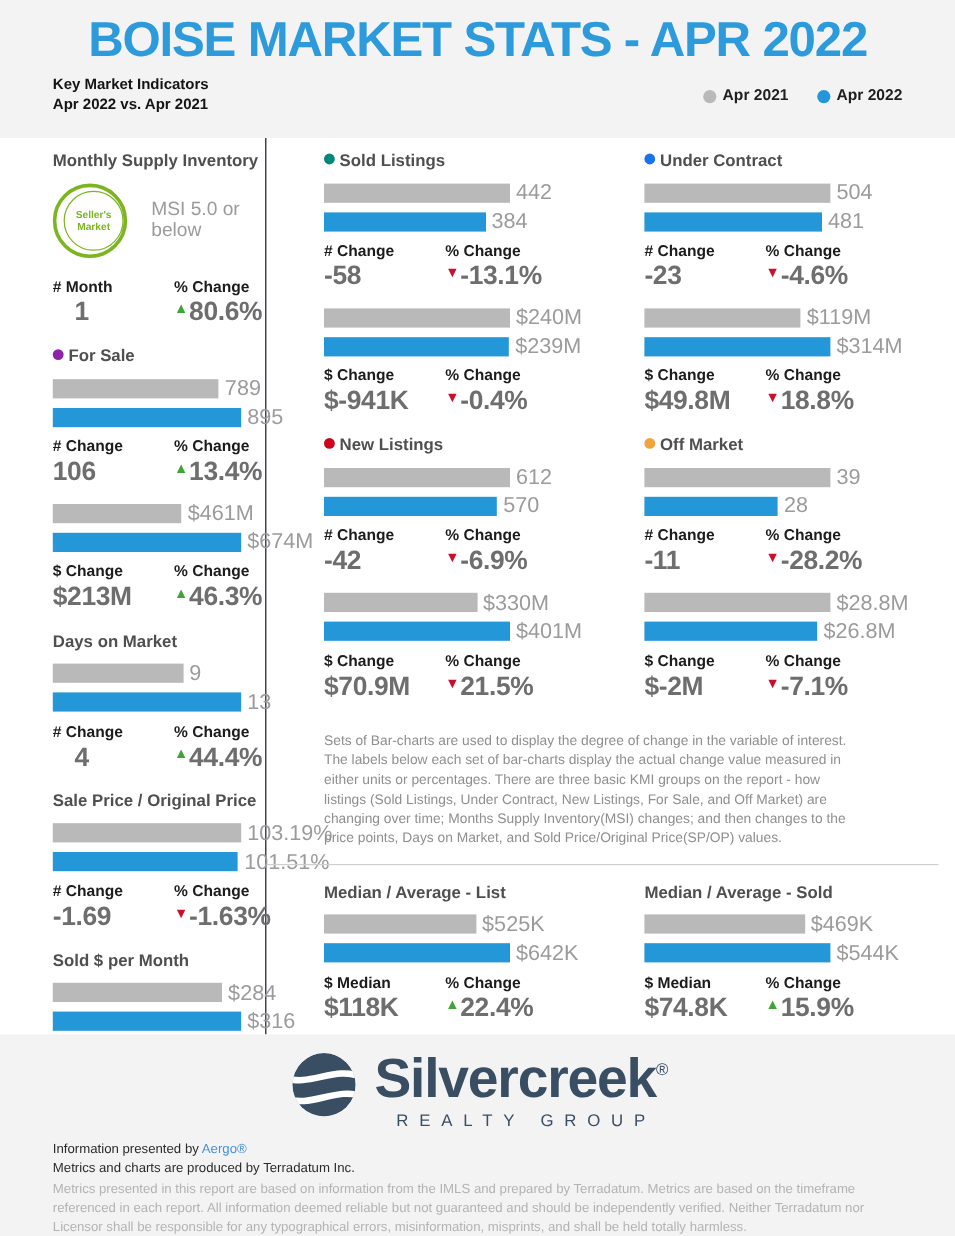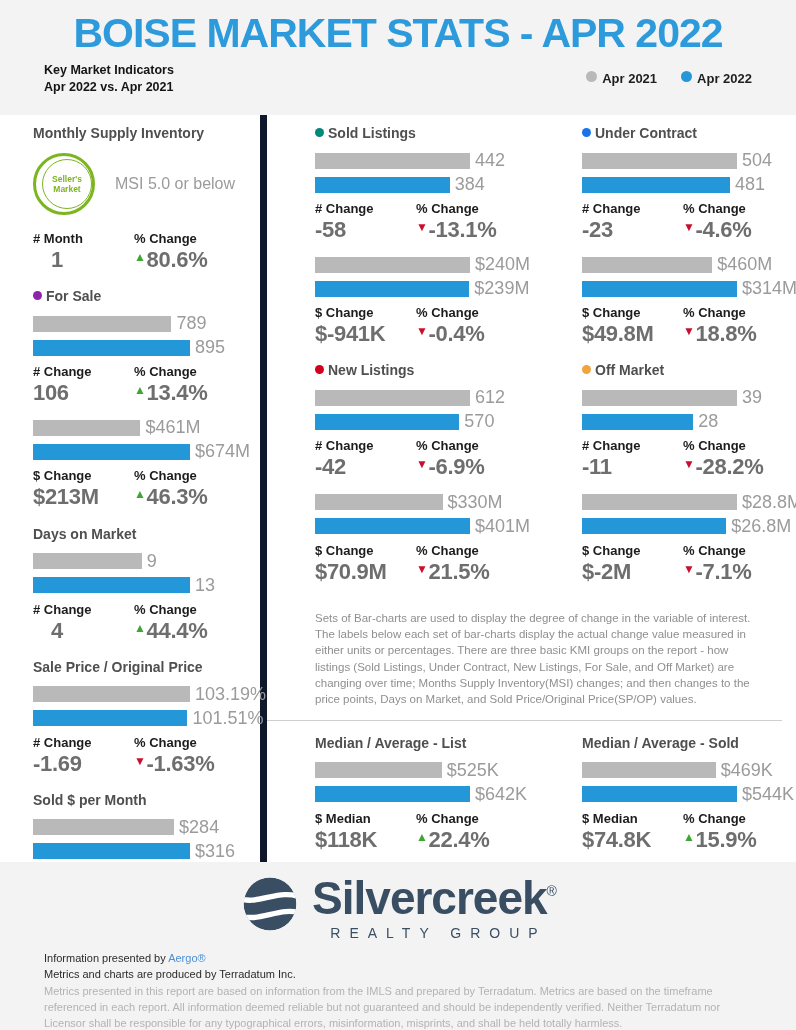--- a/index.html
+++ b/index.html
@@ -13,29 +13,29 @@
 
   
   .header { height:115px; padding:12px 44px 0; }
   .page-title {
     text-align:center; font-size:41px; font-weight:800;
     color:#2d9bdb; letter-spacing:-1px; line-height:1.05;
   }
   .kmi-row { display:flex; justify-content:space-between; align-items:center; margin-top:7px; }
   .kmi-sub { font-size:12.5px; font-weight:700; color:#141414; line-height:1.35; }
   .legend { display:flex; align-items:center; gap:24px; }
-  .legend-item { display:flex; align-items:flex-start; gap:5px; }
+  .legend-item { display:flex; align-items:flex-end; gap:5px; }
   .legend-dot { width:11px; height:11px; border-radius:50%; display:inline-block; }
   .legend-dot.prev { background:#b9b9b9; }
   .legend-dot.curr { background:#2497d8; }
   .legend-label { font-size:13px; font-weight:700; color:#1e1e1e; }
 
   
   .content { height:747px; background:#ffffff; display:flex; overflow:hidden; }
-  .col-left { width:267px; padding:10px 0 0 33px; border-right:7px solid #0f172a; }
+  .col-left { width:222px; padding:10px 0 0 44px; border-right:1px solid #0f172a; }
   .right-area { flex:1; padding:10px 14px 0 0; display:flex; flex-direction:column; }
   .top-grid { margin-left:48px; display:grid; grid-template-columns:200px 1fr; column-gap:67px; }
   .desc { margin:10px 0 0 48px; width:438px; }
   .desc-heading { font-size:12.5px; font-weight:700; color:#555555; margin-bottom:5px; }
   .desc-body { font-size:11.5px; color:#8f8f8f; line-height:1.42; }
   .bottom-grid {
     margin-top:12px; border-top:1px solid #cfcfcf;
     padding:14px 0 0 48px; display:grid; grid-template-columns:200px 1fr; column-gap:67px;
   }
 
@@ -376,21 +376,21 @@
                   </div>
                   <div class="stat">
                     <div class="stat-label">% Change</div>
                     <div class="stat-value"><span class="arrow down">▼</span><span class="stat-num">-4.6%</span></div>
                   </div>
                 </div>
               </div>
               <div class="chart">
                 <div class="bar-row">
                   <div class="bar prev" style="width: 84.0764%;"></div>
-                  <span class="bar-label">$460M</span>
+                  <span class="bar-label">$119M</span>
                 </div>
                 <div class="bar-row">
                   <div class="bar curr" style="width: 100%;"></div>
                   <span class="bar-label">$314M</span>
                 </div>
                 <div class="stats">
                   <div class="stat">
                     <div class="stat-label">$ Change</div>
                     <div class="stat-value"><span class="stat-num">$49.8M</span></div>
                   </div>

